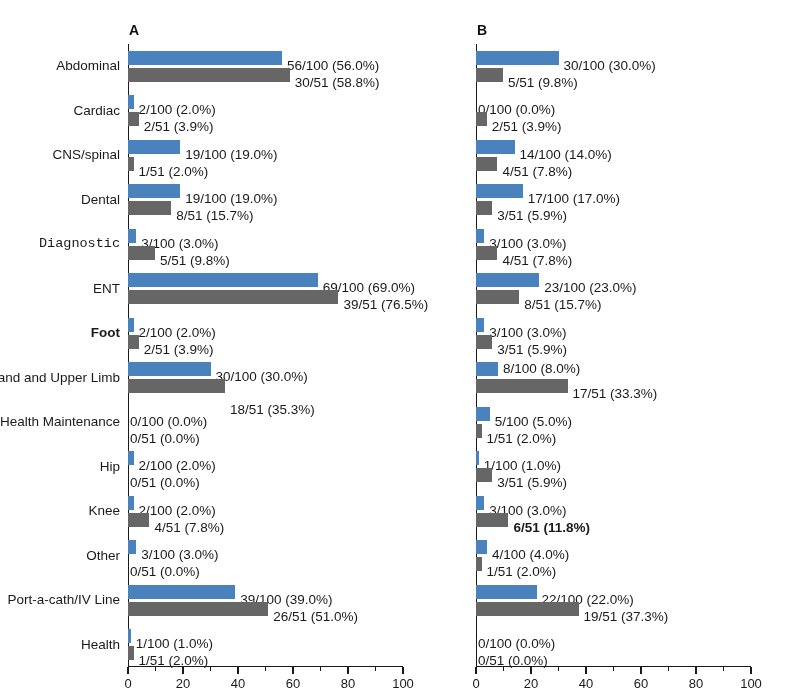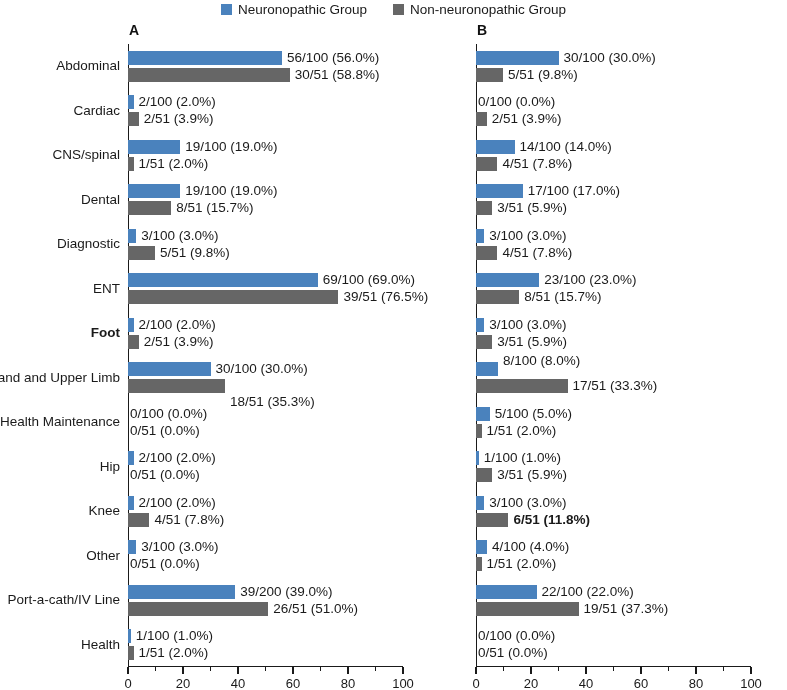--- a/index.html
+++ b/index.html
@@ -56,37 +56,28 @@
     transform:translateY(-50%);
   }
   .bar{
     position:absolute;height:14px;
   }
   .bar.neuro{background:#4a82bd;}
   .bar.nonneuro{background:#666666;}
   .bar-value{
     position:absolute;font-size:13.5px;line-height:14px;color:#1a1a1a;
     white-space:nowrap;
+    margin-top:8px;
   }
 </style>
 </head>
 <body>
 
 <div class="figure">
 
-  <div class="legend">
-    <div class="legend-item">
-      <span class="swatch" style="background:#4a82bd"></span>
-      <span class="legend-label">Neuronopathic Group</span>
-    </div>
-    <div class="legend-item">
-      <span class="swatch" style="background:#666666"></span>
-      <span class="legend-label">Non-neuronopathic Group</span>
-    </div>
-  </div>
 
   <div class="panel panel-a">
     <div class="panel-letter" style="left:129px;top:3px;">A</div>
     <div class="plot" id="plotA" style="left:128px;top:24px;width:275px;height:623px;">
       <div class="axis-y"></div>
       <div class="axis-x" style="width:275px;"></div>
     <div class="tick major" style="left: -0.6px; top: 623px;"></div>
         <div class="tick minor" style="left: 26.9px; top: 623px;"></div>
         <div class="tick major" style="left: 54.4px; top: 623px;"></div>
         <div class="tick minor" style="left: 81.9px; top: 623px;"></div>
@@ -117,21 +108,21 @@
       <div class="cat-label" style="right: 290px; top: 135.25px;">CNS/spinal</div>
       <div class="bar neuro" style="left: 128px; top: 119.75px; width: 52.25px;"></div>
       <div class="bar-value" style="left: 185.25px; top: 119.75px;">19/100 (19.0%)</div>
       <div class="bar nonneuro" style="left: 128px; top: 136.75px; width: 5.5px;"></div>
       <div class="bar-value" style="left: 138.5px; top: 136.75px;">1/51 (2.0%)</div>
       <div class="cat-label" style="right: 290px; top: 179.75px;">Dental</div>
       <div class="bar neuro" style="left: 128px; top: 164.25px; width: 52.25px;"></div>
       <div class="bar-value" style="left: 185.25px; top: 164.25px;">19/100 (19.0%)</div>
       <div class="bar nonneuro" style="left: 128px; top: 181.25px; width: 43.175px;"></div>
       <div class="bar-value" style="left: 176.175px; top: 181.25px;">8/51 (15.7%)</div>
-      <div class="cat-label" style="right: 290px; top: 224.25px;">Diagnostic</div>
+      <div class="cat-label" style="right: 290px; top: 224.25px; font-family: Liberation Mono, monospace;">Diagnostic</div>
       <div class="bar neuro" style="left: 128px; top: 208.75px; width: 8.25px;"></div>
       <div class="bar-value" style="left: 141.25px; top: 208.75px;">3/100 (3.0%)</div>
       <div class="bar nonneuro" style="left: 128px; top: 225.75px; width: 26.95px;"></div>
       <div class="bar-value" style="left: 159.95px; top: 225.75px;">5/51 (9.8%)</div>
       <div class="cat-label" style="right: 290px; top: 268.75px;">ENT</div>
       <div class="bar neuro" style="left: 128px; top: 253.25px; width: 189.75px;"></div>
       <div class="bar-value" style="left: 322.75px; top: 253.25px;">69/100 (69.0%)</div>
       <div class="bar nonneuro" style="left: 128px; top: 270.25px; width: 210.375px;"></div>
       <div class="bar-value" style="left: 343.375px; top: 270.25px;">39/51 (76.5%)</div>
       <div class="cat-label" style="right: 290px; top: 313.25px; font-weight: bold;">Foot</div>
@@ -155,21 +146,21 @@
       <div class="bar neuro" style="left: 128px; top: 475.75px; width: 5.5px;"></div>
       <div class="bar-value" style="left: 138.5px; top: 475.75px;">2/100 (2.0%)</div>
       <div class="bar nonneuro" style="left: 128px; top: 492.75px; width: 21.45px;"></div>
       <div class="bar-value" style="left: 154.45px; top: 492.75px;">4/51 (7.8%)</div>
       <div class="cat-label" style="right: 290px; top: 535.75px;">Other</div>
       <div class="bar neuro" style="left: 128px; top: 520.25px; width: 8.25px;"></div>
       <div class="bar-value" style="left: 141.25px; top: 520.25px;">3/100 (3.0%)</div>
       <div class="bar-value" style="left: 130px; top: 537.25px;">0/51 (0.0%)</div>
       <div class="cat-label" style="right: 290px; top: 580.25px;">Port-a-cath/IV Line</div>
       <div class="bar neuro" style="left: 128px; top: 564.75px; width: 107.25px;"></div>
-      <div class="bar-value" style="left: 240.25px; top: 564.75px;">39/200 (39.0%)</div>
+      <div class="bar-value" style="left: 240.25px; top: 564.75px;">39/100 (39.0%)</div>
       <div class="bar nonneuro" style="left: 128px; top: 581.75px; width: 140.25px;"></div>
       <div class="bar-value" style="left: 273.25px; top: 581.75px;">26/51 (51.0%)</div>
       <div class="cat-label" style="right: 290px; top: 624.75px;">Health</div>
       <div class="bar neuro" style="left: 128px; top: 609.25px; width: 2.75px;"></div>
       <div class="bar-value" style="left: 135.75px; top: 609.25px;">1/100 (1.0%)</div>
       <div class="bar nonneuro" style="left: 128px; top: 626.25px; width: 5.5px;"></div>
       <div class="bar-value" style="left: 138.5px; top: 626.25px;">1/51 (2.0%)</div>
     </div>
 
   <div class="panel panel-b">

